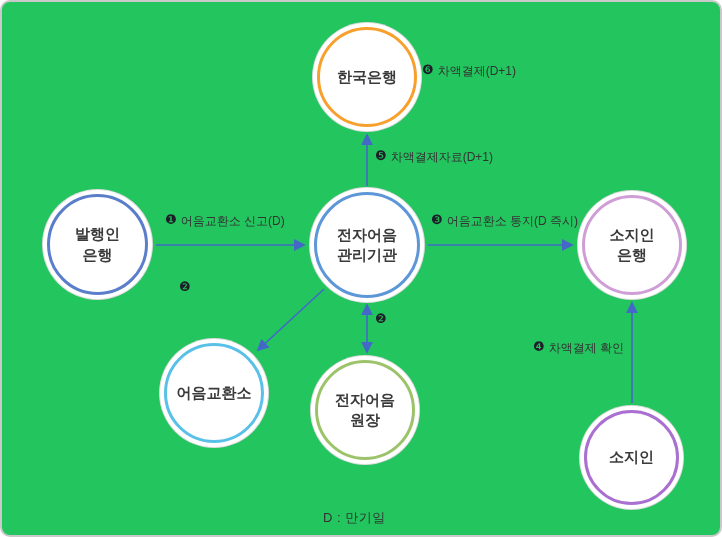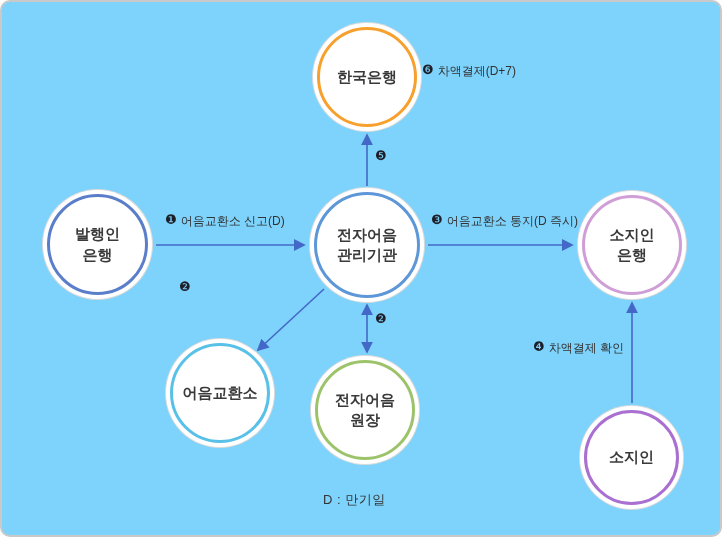--- a/index.html
+++ b/index.html
@@ -5,21 +5,21 @@
   * { box-sizing: border-box; }
   html, body { margin: 0; padding: 0; }
   body {
     width: 722px; height: 537px;
     background: #fff;
     font-family: "Liberation Sans", "DejaVu Sans", sans-serif;
   }
   .frame {
     position: relative;
     width: 722px; height: 537px;
-    background: #7dd3fc;
+    background: #22c55e;
     border: 2px solid #c9c9c9;
     border-radius: 10px;
     overflow: hidden;
   }
   .arrows {
     position: absolute; left: 0; top: 0;
     width: 722px; height: 537px;
     pointer-events: none;
   }
   .node {
@@ -52,31 +52,31 @@
     font-size: 13px;
     line-height: 1.25;
   }
   .step .txt {
     white-space: pre-line;
     line-height: 1.45;
     padding-top: 1px;
   }
   .footnote {
     position: absolute;
-    left: 321px; top: 489px;
+    left: 321px; top: 507px;
     font-size: 13px;
     color: #333;
     letter-spacing: 0.5px;
   }
   
   .n-bok          { left: 315px; top: 25px;  width: 100px; height: 100px; }
   .n-issuer-bank  { left: 45px;  top: 192px; width: 101px; height: 101px; }
   .n-manager      { left: 312px; top: 190px; width: 106px; height: 106px; }
   .n-holder-bank  { left: 580px; top: 193px; width: 100px; height: 100px; }
-  .n-clearing     { left: 168px; top: 341px; width: 100px; height: 100px; }
+  .n-clearing     { left: 162px; top: 341px; width: 100px; height: 100px; }
   .n-ledger       { left: 313px; top: 358px; width: 100px; height: 100px; }
   .n-holder       { left: 582px; top: 408px; width: 95px;  height: 95px; }
   
   .s1  { left: 163px; top: 210px; }
   .s2a { left: 177px; top: 277px; }
   .s2b { left: 373px; top: 309px; }
   .s3  { left: 429px; top: 210px; }
   .s4  { left: 531px; top: 337px; }
   .s5  { left: 373px; top: 146px; }
   .s6  { left: 420px; top: 60px;  }
@@ -142,22 +142,23 @@
     <span class="txt">어음교환소 통지(D 즉시)</span>
   </div>
 
   <div class="step s4">
     <span class="badge">❹</span>
     <span class="txt">차액결제 확인</span>
   </div>
 
   <div class="step s5">
     <span class="badge">❺</span>
+    <span class="txt">차액결제자료(D+1)</span>
   </div>
 
   <div class="step s6">
     <span class="badge">❻</span>
-    <span class="txt">차액결제(D+7)</span>
+    <span class="txt">차액결제(D+1)</span>
   </div>
 
   <div class="footnote">D : 만기일</div>
 
 </div>
 
 </body></html>

